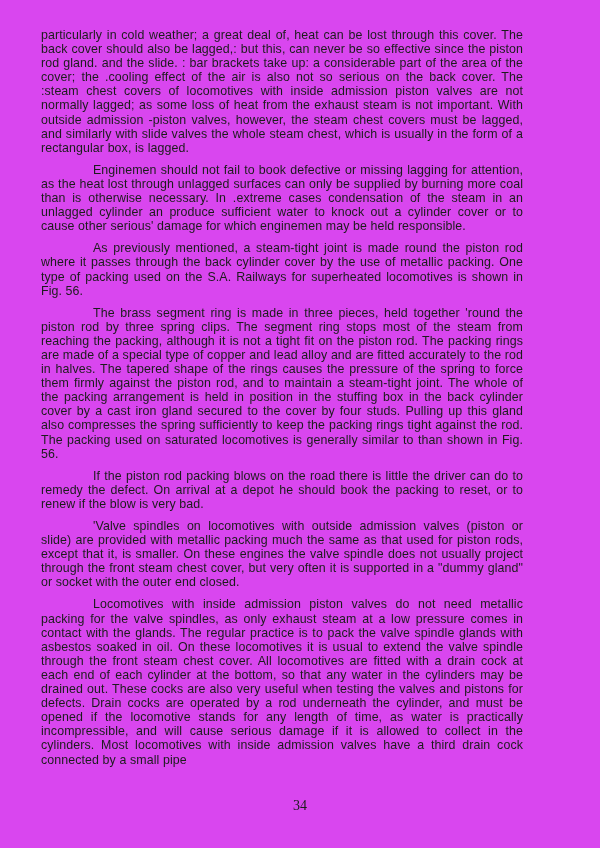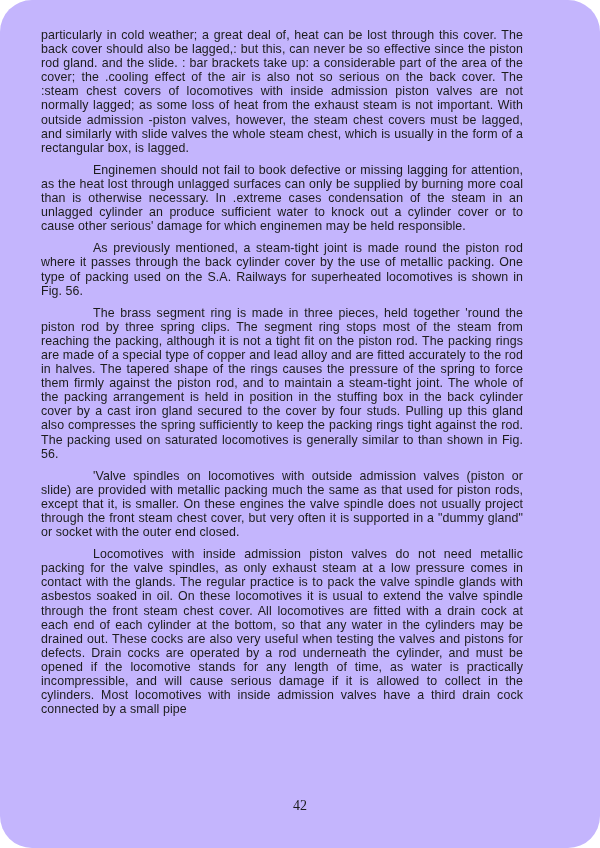--- a/index.html
+++ b/index.html
@@ -4,25 +4,24 @@
 <style>
   html, body {
     margin: 0;
     padding: 0;
     background: #ffffff;
   }
   .page {
     position: relative;
     width: 600px;
     height: 848px;
-    background: #c4b5fd;
+    background: #d946ef;
     overflow: hidden;
     font-family: "Liberation Sans", "DejaVu Sans", sans-serif;
     color: #1c1c1c;
-    border-radius: 32px;
   }
   .text-block {
     position: absolute;
     left: 41px;
     top: 28px;
     width: 482px;
   }
   .para {
     margin: 0 0 8px 0;
     font-size: 12.4px;
@@ -51,19 +50,20 @@
 </style>
 </head>
 <body>
 
 <div class="page">
   <main class="text-block">
       <p class="para"><span class="">particularly in cold weather; a great deal of, heat can be lost through this cover. The back cover should also be lagged,: but this, can never be so effective since the piston rod gland. and the slide. : bar brackets take up: a considerable part of the area of the cover; the .cooling effect of the air is also not so serious on the back cover. The :steam chest covers of locomotives with inside admission piston valves are not normally lagged; as some loss of heat from the exhaust steam is not important. With outside admission -piston valves, however, the steam chest covers must be lagged, and similarly with slide valves the whole steam chest, which is usually in the form of a rectangular box, is lagged.</span></p>
       <p class="para indent"><span class="">Enginemen should not fail to book defective or missing lagging for attention, as the heat lost through unlagged surfaces can only be supplied by burning more coal than is otherwise necessary. In .extreme cases condensation of the steam in an unlagged cylinder an produce sufficient water to knock out a cylinder cover or to cause other serious' damage for which enginemen may be held responsible.</span></p>
       <p class="para indent"><span class="">As previously mentioned, a steam-tight joint is made round the piston rod where it passes through the back cylinder cover by the use of metallic packing. One type of packing used on the S.A. Railways for superheated locomotives is shown in </span><span class="bold">Fig. 56</span><span class="">.</span></p>
       <p class="para indent"><span class="">The brass segment ring is made in three pieces, held together 'round the piston rod by three spring clips. The segment ring stops most of the steam from reaching the packing, although it is not a tight fit on the piston rod. The packing rings are made of a special type of copper and lead alloy and are fitted accurately to the rod in halves. The tapered shape of the rings causes the pressure of the spring to force them firmly against the piston rod, and to maintain a steam-tight joint. The whole of the packing arrangement is held in position in the stuffing box in the back cylinder cover by a cast iron gland secured to the cover by four studs. Pulling up this gland also compresses the spring sufficiently to keep the packing rings tight against the rod. The packing used on saturated locomotives is generally similar to than shown in </span><span class="bold">Fig. 56</span><span class="">.</span></p>
+      <p class="para indent"><span class="">If the piston rod packing blows on the road there is little the driver can do to remedy the defect. On arrival at a depot he should book the packing to reset, or to renew if the blow is very bad.</span></p>
       <p class="para indent"><span class="">'Valve spindles on locomotives with outside admission valves (piston or slide) are provided with metallic packing much the same as that used for piston rods, except that it, is smaller. On these engines the valve spindle does not usually project through the front steam chest cover, but very often it is supported in a "dummy gland" or socket with the outer end closed.</span></p>
       <p class="para indent"><span class="">Locomotives with inside admission piston valves do not need metallic packing for the valve spindles, as only exhaust steam at a low pressure comes in contact with the glands. The regular practice is to pack the valve spindle glands with asbestos soaked in oil. On these locomotives it is usual to extend the valve spindle through the front steam chest cover. All locomotives are fitted with a drain cock at each end of each cylinder at the bottom, so that any water in the cylinders may be drained out. These cocks are also very useful when testing the valves and pistons for defects. Drain cocks are operated by a rod underneath the cylinder, and must be opened if the locomotive stands for any length of time, as water is practically incompressible, and will cause serious damage if it is allowed to collect in the cylinders. Most locomotives with inside admission valves have a third drain cock connected by a small pipe</span></p>
     </main>
   <footer class="page-footer">
-    <span class="page-number">42</span>
+    <span class="page-number">34</span>
   </footer>
 </div>
 
 </body></html>

